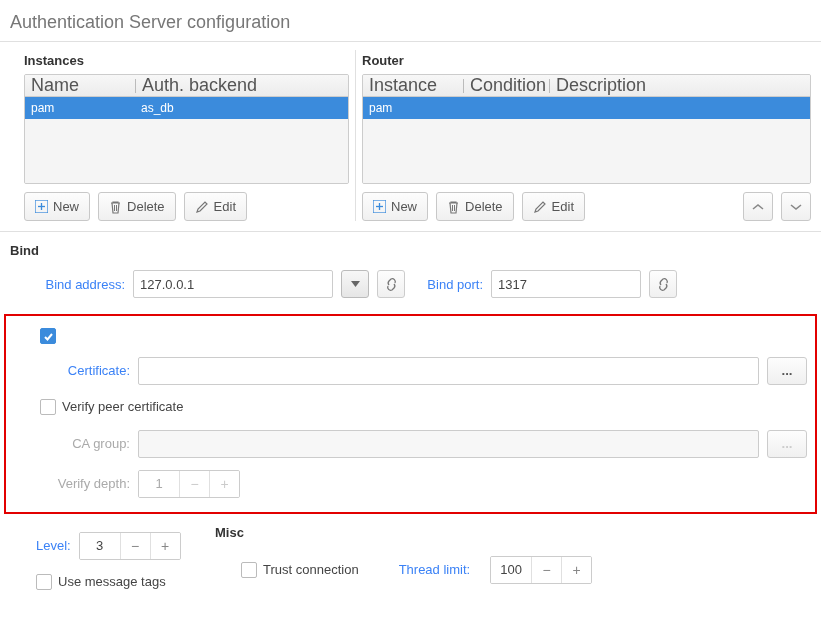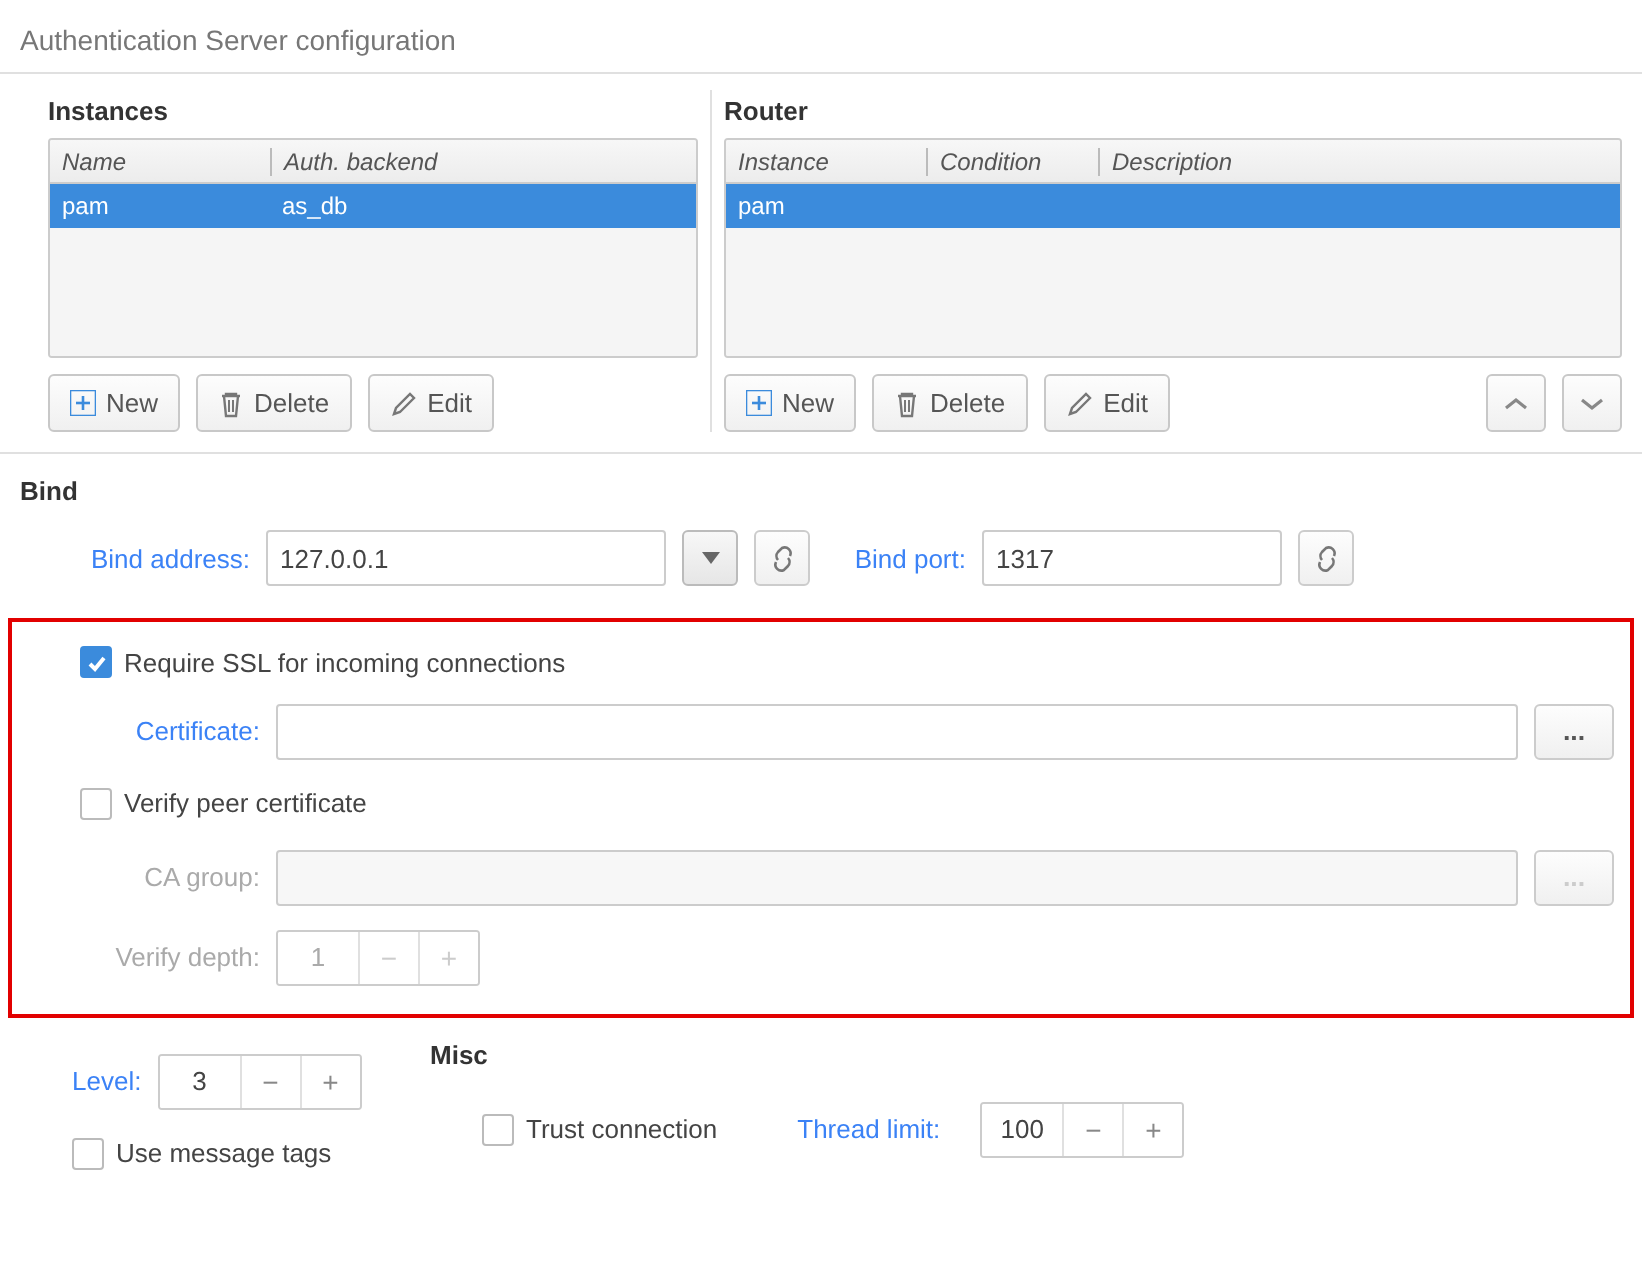--- a/index.html
+++ b/index.html
@@ -1,23 +1,23 @@
 <!DOCTYPE html>
 <html><head>
 <meta charset="utf-8">
 <style>
   *{box-sizing:border-box;}
   body{margin:0;padding:0;font-family:"Segoe UI",Tahoma,sans-serif;font-size:13px;color:#444;background:#fff;width:821px;}
-  .title{font-size:14px;color:#777;padding:12px 10px 8px;border-bottom:1px solid #e0e0e0;}
+  .title{font-size:18px;color:#777;padding:12px 10px 8px;border-bottom:1px solid #e0e0e0;}
   .tworow{display:flex;gap:0;margin-top:8px;}
   .panel-left{width:355px;padding:0 6px 0 24px;}
   .panel-right{flex:1;padding:0 10px 0 6px;border-left:1px solid #e0e0e0;}
   .section-label{font-weight:bold;color:#333;padding:3px 0 6px;}
   .grid{border:1px solid #ccc;border-radius:2px;background:#f5f5f5;height:110px;overflow:hidden;}
-  .grid-head{display:flex;background:linear-gradient(#f7f7f7,#ececec);border-bottom:1px solid #ccc;height:22px;font-size:12px;color:#555;font-style:italic;}
+  .grid-head{display:flex;background:linear-gradient(#f7f7f7,#ececec);border-bottom:1px solid #ccc;height:22px;font-size:18px;color:#555;}
   .gh-cell{padding:3px 6px;display:flex;align-items:center;}
   .gh-sep{border-left:1px solid #bbb;height:14px;align-self:center;}
   .grid-body{height:88px;background:#f5f5f5;}
   .grid-row{display:flex;height:22px;color:#fff;background:#3b8bdc;font-size:12px;}
   .gr-cell{padding:3px 6px;display:flex;align-items:center;}
   .btnrow{display:flex;gap:8px;margin-top:8px;align-items:center;}
   .btn{display:inline-flex;align-items:center;gap:5px;height:29px;padding:0 10px;border:1px solid #c8c8c8;border-radius:3px;background:linear-gradient(#fdfdfd,#f0f0f0);color:#555;font-size:13px;cursor:pointer;}
   .iconbtn{width:30px;height:29px;display:inline-flex;align-items:center;justify-content:center;border:1px solid #c8c8c8;border-radius:3px;background:linear-gradient(#fdfdfd,#f0f0f0);color:#555;cursor:pointer;}
   .spacer{flex:1;}
   .hr{border-top:1px solid #e0e0e0;margin:10px 0 0 0;}
@@ -199,21 +199,20 @@
 </div>
 
 <div class="redbox">
   <div style="padding-left:26px;margin-top:6px">
     <label class="chk">
       <span class="chkbox on">
           <svg width="11" height="11">
             <path d="M2 6l2.5 2.5L9 3" fill="none" stroke="#fff" stroke-width="2"></path>
           </svg>
         </span>
-      <span>Require SSL for incoming connections</span>
     </label>
     <div class="formrow" style="margin-top:12px">
       <div class="flab" style="width:90px">Certificate:</div>
       <input class="tin" style="flex: 1 1 0%;" value="">
       <button class="browse">...</button>
     </div>
     <div style="margin-top:14px">
       <label class="chk">
         <span class="chkbox"></span>
         <span>Verify peer certificate</span>

